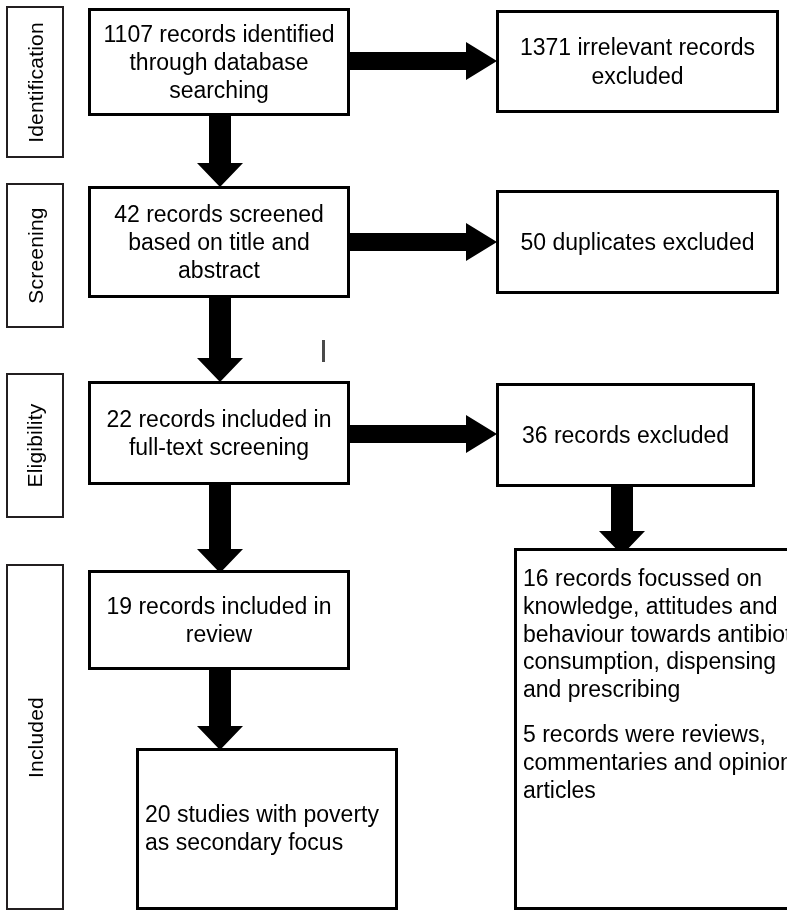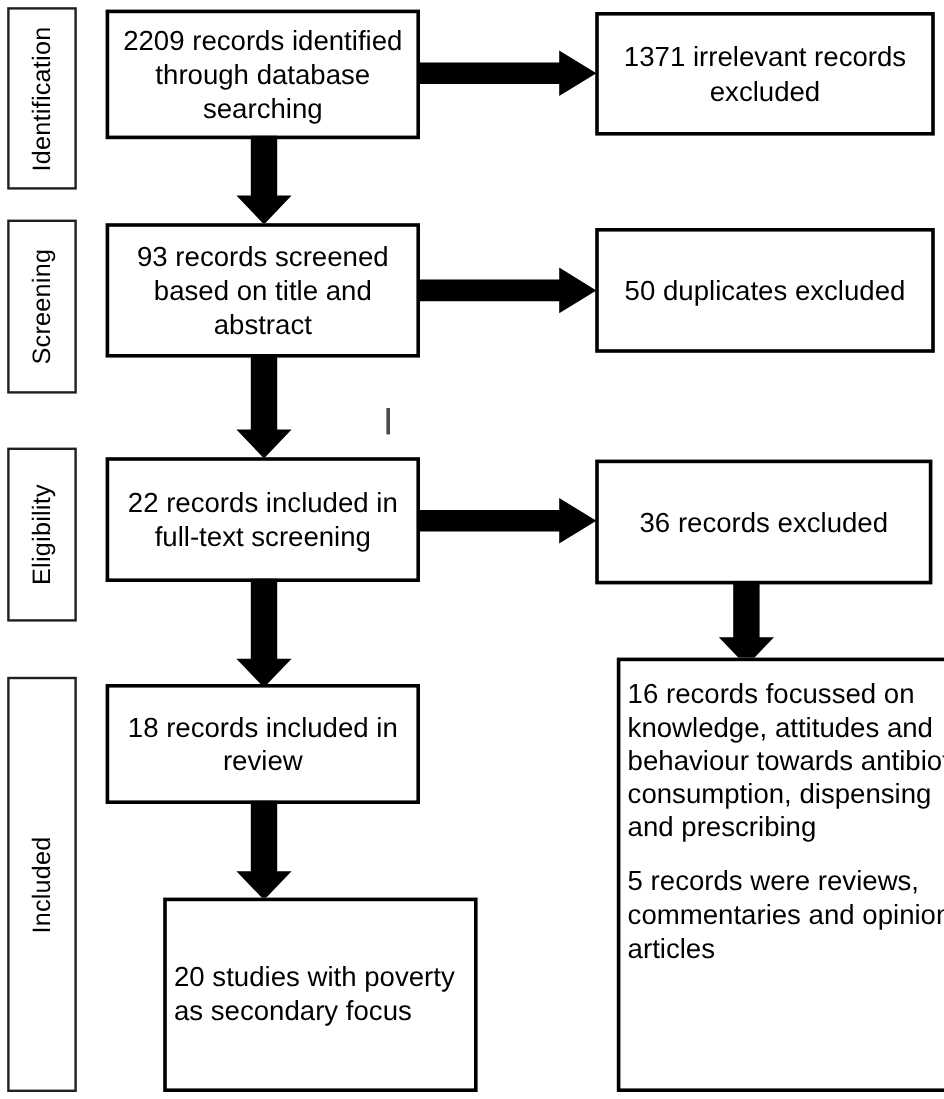--- a/index.html
+++ b/index.html
@@ -100,21 +100,21 @@
 
   <div class="stage-label" style="left:6px; top:373px; width:58px; height:145px;">
     <span class="stage-text">Eligibility</span>
   </div>
 
   <div class="stage-label" style="left:6px; top:564px; width:58px; height:346px;">
     <span class="stage-text">Included</span>
   </div>
 
   <div class="flowbox" style="left:88px; top:8px; width:262px; height:108px;">
-    <div class="line">2209 records identified
+    <div class="line">1107 records identified
 through database
 searching</div>
   </div>
 
   <div class="flowbox" style="left:496px; top:10px; width:283px; height:103px;">
     <div class="line">1371 irrelevant records
 excluded</div>
   </div>
 
   <div class="arrow-right" style="left:348px; top:41px; width:150px; height:40px;">
@@ -123,21 +123,21 @@
     </svg>
   </div>
 
   <div class="arrow-down" style="left:196px; top:113px; width:48px; height:75px;">
     <svg width="48" height="75" viewBox="0 0 48 75">
       <path d="M13,0 L35,0 L35,50 L47,50 L24,74 L1,50 L13,50 Z" fill="#000000"></path>
     </svg>
   </div>
 
   <div class="flowbox" style="left:88px; top:186px; width:262px; height:112px;">
-    <div class="line">93 records screened
+    <div class="line">42 records screened
 based on title and
 abstract</div>
   </div>
 
   <div class="flowbox" style="left:496px; top:190px; width:283px; height:104px;">
     <div class="line">50 duplicates excluded</div>
   </div>
 
   <div class="arrow-right" style="left:348px; top:222px; width:150px; height:40px;">
     <svg width="150" height="40" viewBox="0 0 150 40">
@@ -151,21 +151,21 @@
     </svg>
   </div>
 
   <div class="tick-artifact" style="left:322px; top:340px; width:3px; height:22px;"></div>
 
   <div class="flowbox" style="left:88px; top:381px; width:262px; height:104px;">
     <div class="line">22 records included in
 full-text screening</div>
   </div>
 
-  <div class="flowbox" style="left:496px; top:383px; width:281px; height:104px;">
+  <div class="flowbox" style="left:496px; top:383px; width:259px; height:104px;">
     <div class="line">36 records excluded</div>
   </div>
 
   <div class="arrow-right" style="left:348px; top:414px; width:150px; height:40px;">
     <svg width="150" height="40" viewBox="0 0 150 40">
       <path d="M0,11 L118,11 L118,1 L149,20 L118,39 L118,29 L0,29 Z" fill="#000000"></path>
     </svg>
   </div>
 
   <div class="arrow-down" style="left:196px; top:482px; width:48px; height:92px;">
@@ -174,21 +174,21 @@
     </svg>
   </div>
 
   <div class="arrow-down" style="left:598px; top:484px; width:48px; height:72px;">
     <svg width="48" height="72" viewBox="0 0 48 72">
       <path d="M13,0 L35,0 L35,47 L47,47 L24,71 L1,47 L13,47 Z" fill="#000000"></path>
     </svg>
   </div>
 
   <div class="flowbox" style="left:88px; top:570px; width:262px; height:100px;">
-    <div class="line">18 records included in
+    <div class="line">19 records included in
 review</div>
   </div>
 
   <div class="arrow-down" style="left:196px; top:667px; width:48px; height:84px;">
     <svg width="48" height="84" viewBox="0 0 48 84">
       <path d="M13,0 L35,0 L35,59 L47,59 L24,83 L1,59 L13,59 Z" fill="#000000"></path>
     </svg>
   </div>
 
   <div class="flowbox left-align pad-left" style="left:88px; top:748px; width:262px; height:162px;">

